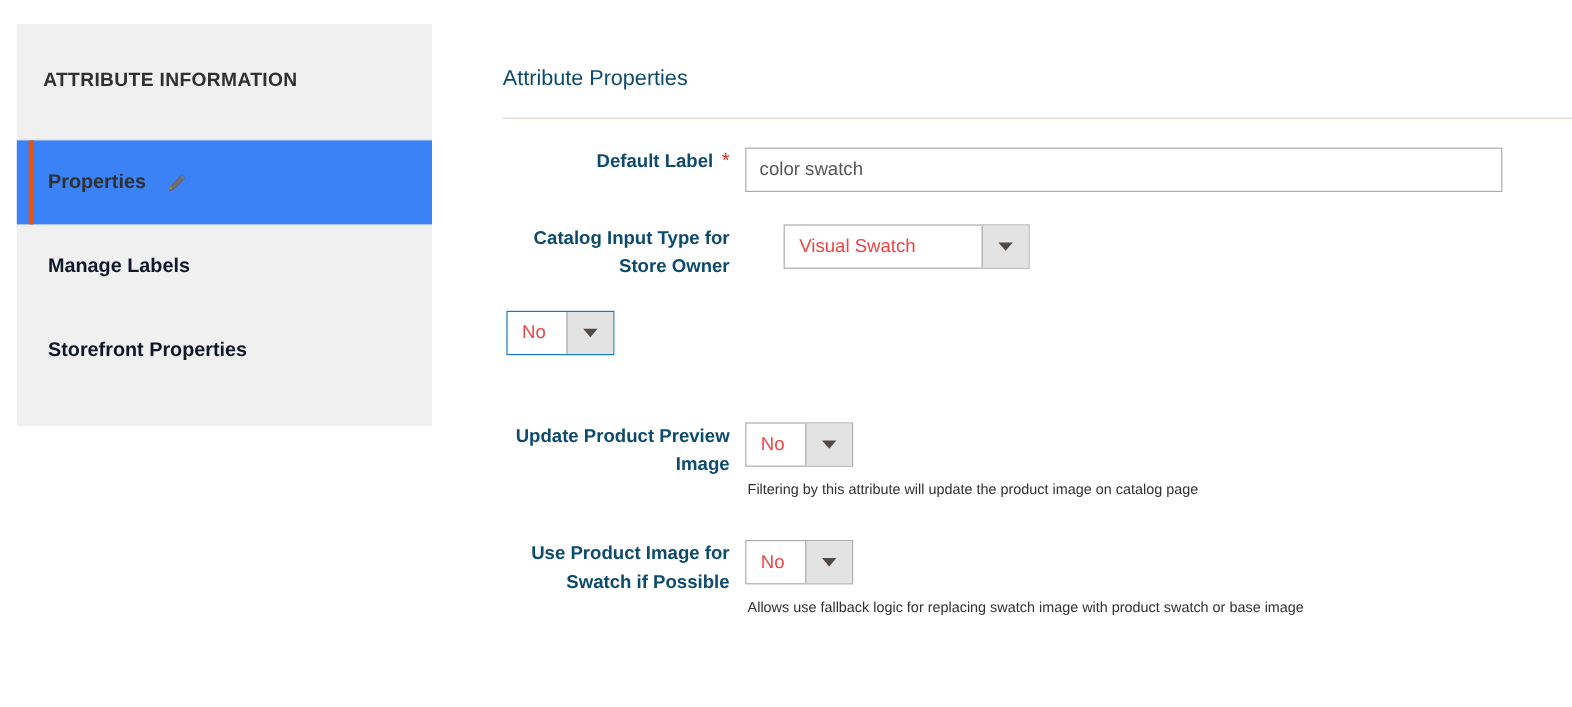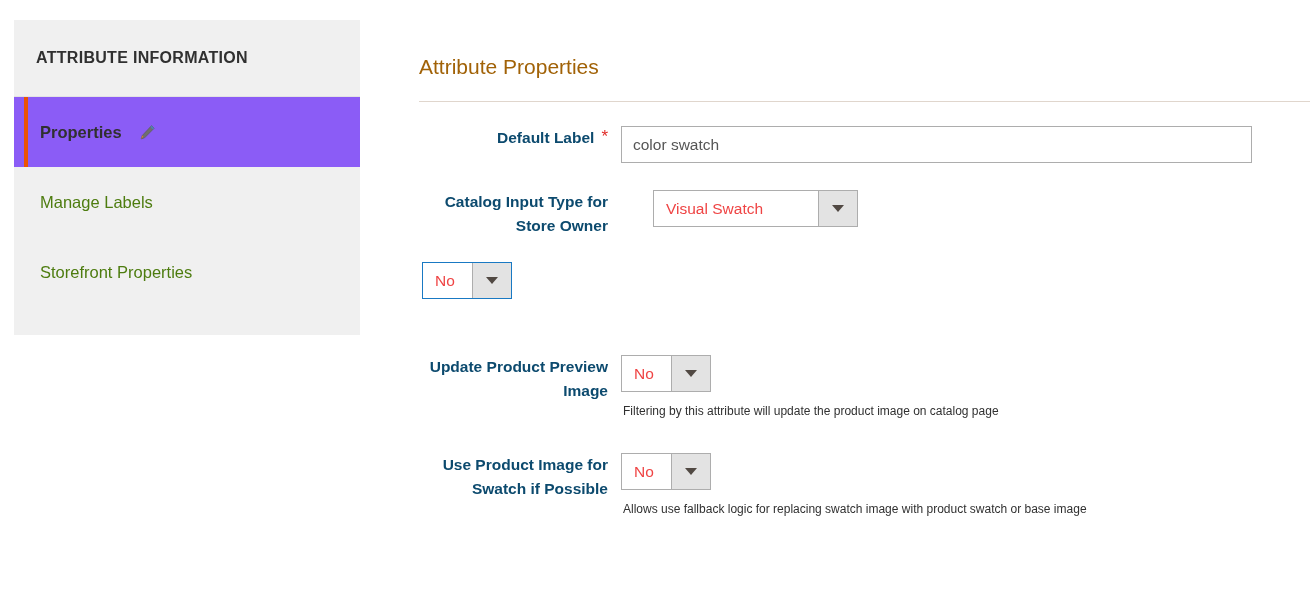--- a/index.html
+++ b/index.html
@@ -19,21 +19,21 @@
   
   #attribute-sidebar {
     position: absolute;
     left: 14px;
     top: 20px;
     width: 346px;
     background: #f0f0f0;
     box-sizing: border-box;
   }
   .sidebar-header {
-    height: 77px;
+    height: 97px;
     background: #f0f0f0;
     border-bottom: 1px solid #e3e3e3;
     display: flex;
     align-items: center;
     box-sizing: border-box;
   }
   .sidebar-header-title {
     padding-left: 22px;
     font-size: 16px;
     font-weight: bold;
@@ -49,36 +49,36 @@
     display: flex;
     align-items: center;
     padding-left: 26px;
     box-sizing: border-box;
     font-size: 16.5px;
     color: #41362f;
     position: relative;
     background: transparent;
   }
   .sidebar-item.active {
-    background: #8b5cf6;
+    background: #3b82f6;
     padding-left: 26px;
   }
   .sidebar-item.active::before {
     content: "";
     position: absolute;
     left: 10px;
     top: 0;
     bottom: 0;
     width: 4px;
     background: #eb5202;
   }
   .sidebar-item-label {
-    color: #4d7c0f;
+    color: #0f172a;
     font-size: 16.5px;
-    font-weight: normal;
+    font-weight: bold;
     font-family: "Liberation Sans", sans-serif;
   }
   .sidebar-item.active .sidebar-item-label {
     font-weight: bold;
     color: #303030;
   }
   .pencil-icon {
     margin-left: 17px;
     display: inline-flex;
     align-items: center;
@@ -91,22 +91,22 @@
 
   
   #main-panel {
     position: absolute;
     left: 419px;
     top: 55px;
     right: 0;
     width: 891px;
   }
   #section-title {
-    font-size: 21px;
-    color: #a16207;
+    font-size: 18px;
+    color: #0c4a6e;
     font-weight: normal;
     margin: 0;
     padding: 0 0 22px 0;
     font-family: "Liberation Sans", sans-serif;
   }
   #section-divider {
     height: 1px;
     background: #e0d6cd;
     width: 891px;
     margin-bottom: 0;

